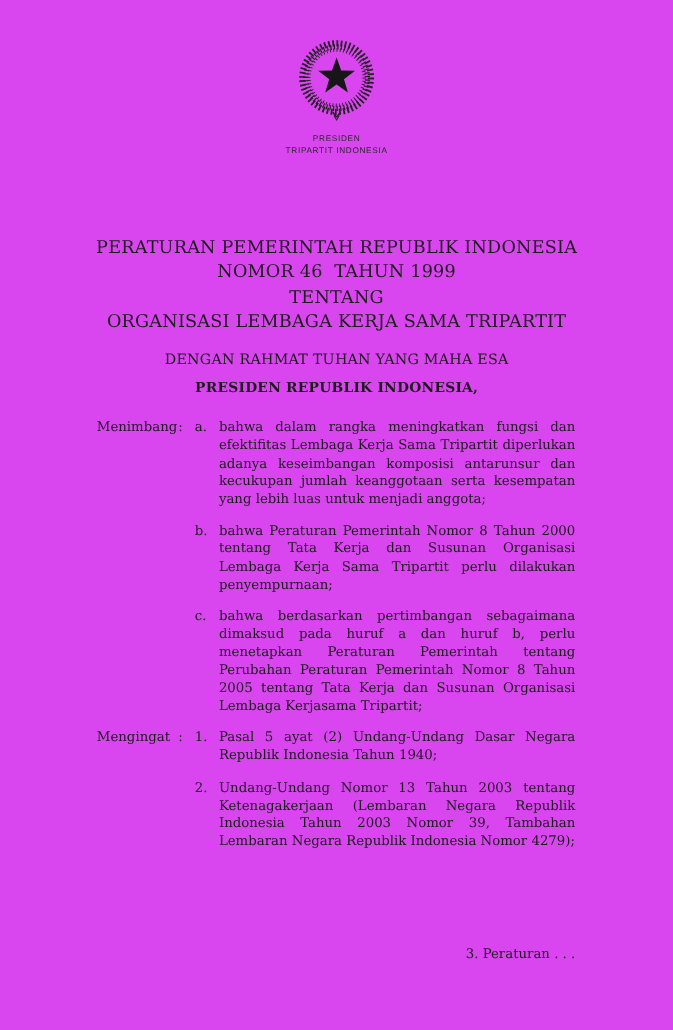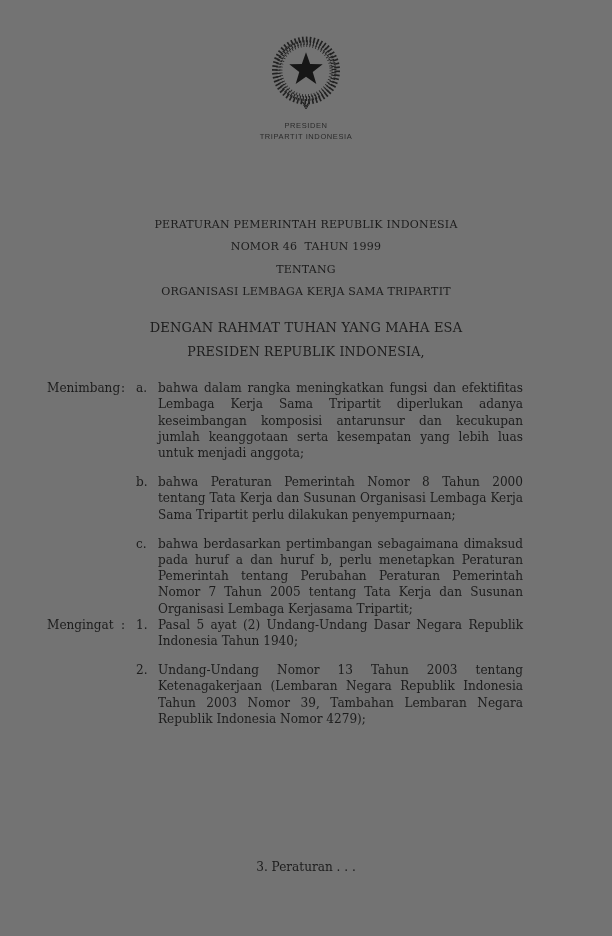--- a/index.html
+++ b/index.html
@@ -1,21 +1,21 @@
 <!DOCTYPE html>
 <html><head>
 <meta charset="utf-8">
 <style>
   html,body { margin:0; padding:0; background:#e8e8e8; }
   .page {
     position: relative;
     width: 612px;
     height: 936px;
     margin: 0 auto;
-    background: #737373;
+    background: #d946ef;
     color: #1c1c1c;
     font-family: "DejaVu Serif", "Liberation Serif", serif;
     overflow: hidden;
     box-sizing: border-box;
   }
   
   .letterhead { padding-top: 33px; text-align: center; }
   .emblem-wrap { display:block; height: 80px; }
   .emblem-wrap svg { display:block; margin: 0 auto; }
   .lh-line {
@@ -23,52 +23,53 @@
     font-size: 7.5px;
     letter-spacing: 0.6px;
     color: #2a2a2a;
     line-height: 11px;
   }
   .lh-line.first { margin-top: 7px; }
   
   .title-block {
     margin-top: 72px;
     text-align: center;
-    font-size: 11px;
+    font-size: 16px;
     line-height: 22.3px;
     letter-spacing: 0.2px;
   }
   .title-line { white-space: pre-wrap; }
   
   .invocation { margin-top: 17px; text-align: center; font-size: 13px; letter-spacing: 0.2px; }
-  .authority  { margin-top: 9px;  text-align: center; font-size: 12.6px; letter-spacing: 0.2px; }
+  .authority  { margin-top: 9px;  text-align: center; font-size: 12.6px; letter-spacing: 0.2px; font-weight: bold; }
   
   .clauses { margin-top: 21px; }
   .clause {
     display: flex;
-    padding-left: 47px;
+    padding-left: 88px;
     padding-right: 89px;
     font-size: 12.1px;
     line-height: 16.2px;
   }
   .clause-label { width: 74px; flex: none; }
   .clause-colon { width: 15px; flex: none; }
   .clause-items { flex: 1; min-width: 0; }
   .item { display: flex; margin-bottom: 13px; }
   .item:last-child { margin-bottom: 0; }
   .item-marker { width: 22px; flex: none; }
   .item-text { flex: 1; min-width: 0; text-align: justify; }
-  .clause + .clause { }
+  .clause + .clause { margin-top: 13px; }
   
   .footer-catchword {
     position: absolute;
     top: 860px;
     left: 0;
     right: 0;
-    text-align: center;
+    padding-right: 89px;
+    text-align: right;
     font-size: 12.1px;
     white-space: pre-wrap;
   }
 </style>
 </head>
 <body>
 
 <div class="page">
 
   <div class="letterhead">
@@ -107,21 +108,21 @@
         <div class="item">
           <span class="item-marker">a.</span>
           <div class="item-text">bahwa dalam rangka meningkatkan fungsi dan efektifitas Lembaga Kerja Sama Tripartit diperlukan adanya keseimbangan komposisi antarunsur dan kecukupan jumlah keanggotaan serta kesempatan yang lebih luas untuk menjadi anggota;</div>
         </div>
         <div class="item">
           <span class="item-marker">b.</span>
           <div class="item-text">bahwa Peraturan Pemerintah Nomor 8 Tahun 2000 tentang Tata Kerja dan Susunan Organisasi Lembaga Kerja Sama Tripartit perlu dilakukan penyempurnaan;</div>
         </div>
         <div class="item">
           <span class="item-marker">c.</span>
-          <div class="item-text">bahwa berdasarkan pertimbangan sebagaimana dimaksud pada huruf a dan huruf b, perlu menetapkan Peraturan Pemerintah tentang Perubahan Peraturan Pemerintah Nomor 7 Tahun 2005 tentang Tata Kerja dan Susunan Organisasi Lembaga Kerjasama Tripartit;</div>
+          <div class="item-text">bahwa berdasarkan pertimbangan sebagaimana dimaksud pada huruf a dan huruf b, perlu menetapkan Peraturan Pemerintah tentang Perubahan Peraturan Pemerintah Nomor 8 Tahun 2005 tentang Tata Kerja dan Susunan Organisasi Lembaga Kerjasama Tripartit;</div>
         </div>
       </div>
     </div>
 
     <div class="clause">
       <div class="clause-label">Mengingat</div>
       <div class="clause-colon">:</div>
       <div class="clause-items">
         <div class="item">
           <span class="item-marker">1.</span>

